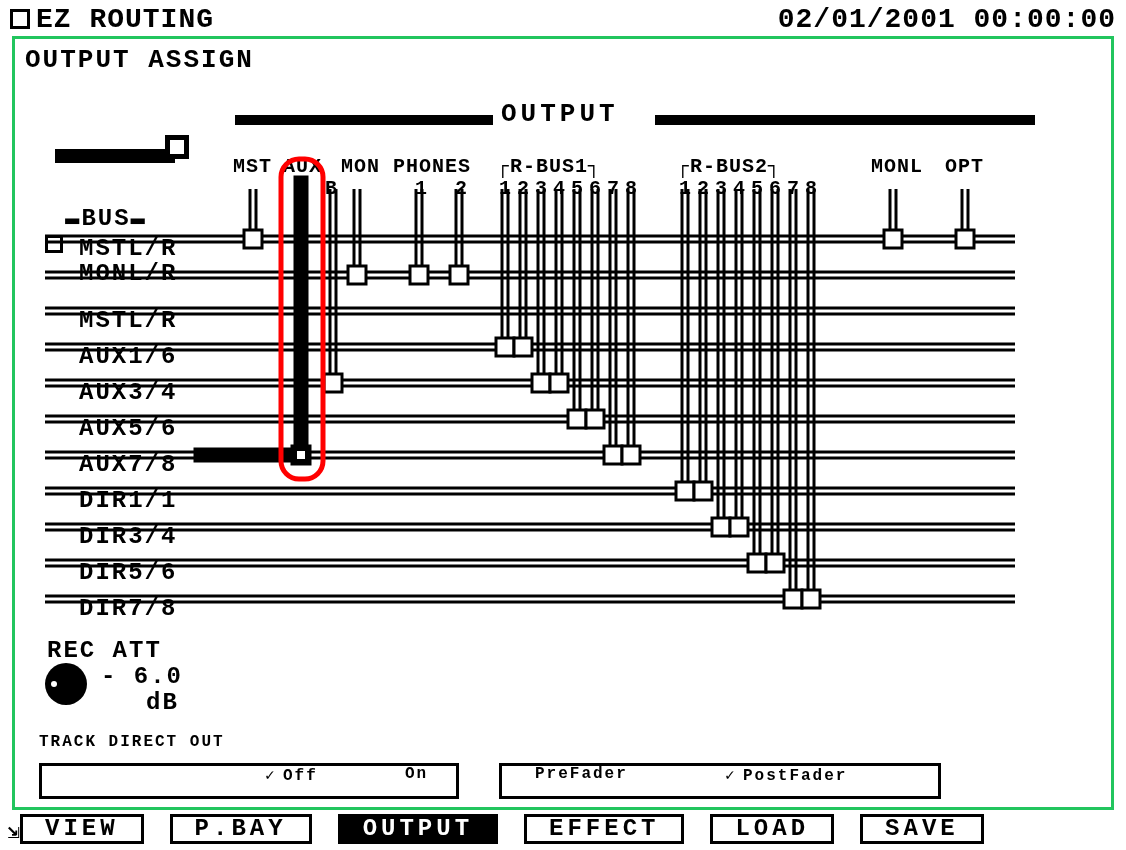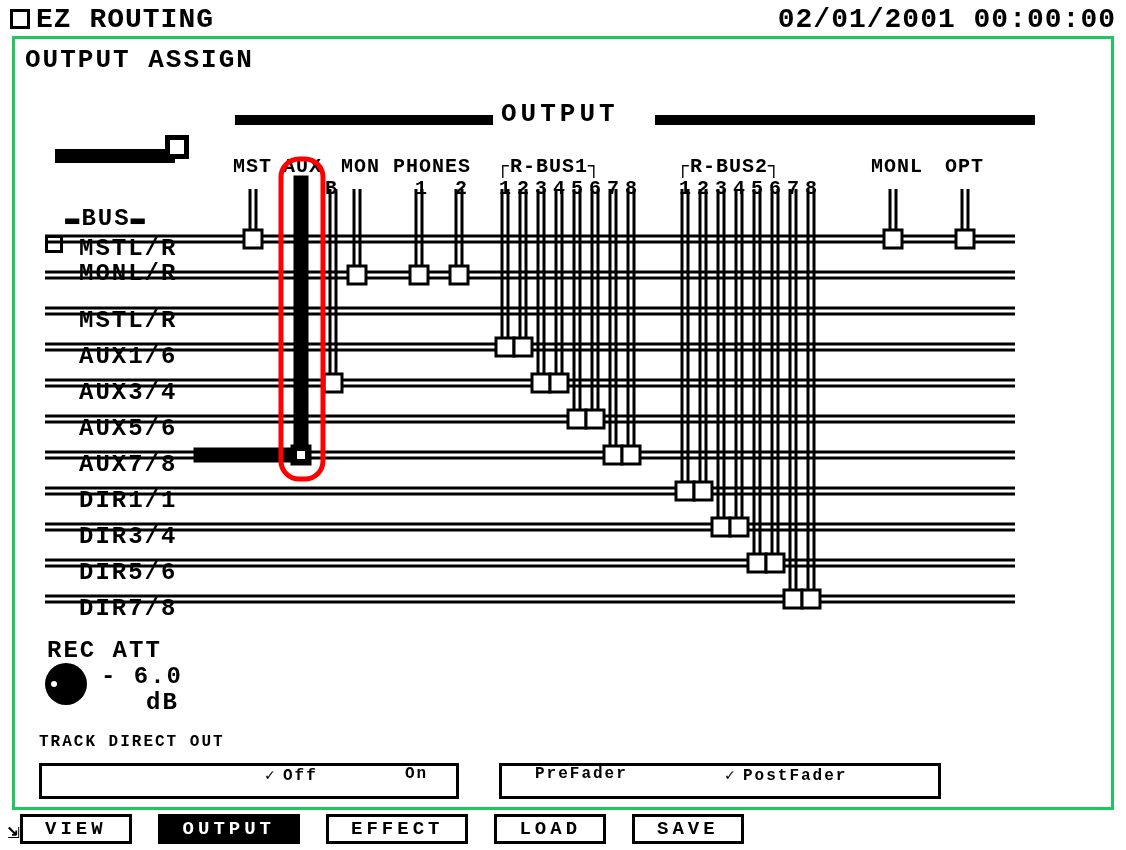--- a/index.html
+++ b/index.html
@@ -19,21 +19,21 @@
   .rcatt { position:absolute; left:32px; top:598px; font-size:24px; letter-spacing:2px; }
   .recval { position:absolute; left:86px; top:624px; font-size:24px; letter-spacing:2px; }
   .recunit { position:absolute; left:131px; top:650px; font-size:24px; letter-spacing:2px;}
   .knob { position:absolute; left:30px; top:624px; width:42px; height:42px; border-radius:50%; background:#000; }
   .knob::after { content:""; position:absolute; left:6px; top:18px; width:6px; height:6px; background:#fff; border-radius:50%; }
   .seclbl { position:absolute; top:694px; font-size:16px; letter-spacing:2px; }
   .secbox { position:absolute; top:724px; height:36px; border:3px solid #000; }
   .optrow { position:absolute; top:726px; font-size:16px; letter-spacing:2px; }
   .chk2 { display:inline-block; width:18px; }
   .ftr { position:absolute; left:20px; bottom:4px; height:34px; display:flex; gap:26px; align-items:center; }
-  .ftrbtn { border:3px solid #000; padding:0 22px; font-size:19px; letter-spacing:4px; height:30px; line-height:24px; background:#fff; }
+  .ftrbtn { border:3px solid #000; padding:0 22px; font-size:24px; letter-spacing:4px; height:30px; line-height:24px; background:#fff; }
   .ftrbtn.act { background:#000; color:#fff; }
   .link-icon { position:absolute; left:8px; bottom:6px; font-size:20px; }
 </style>
 </head>
 <body>
 
 <div id="root">
 
   <div class="hdr">
     <span><span id="chk"></span><span>EZ ROUTING</span></span>
@@ -254,18 +254,19 @@
     <div class="optrow" style="left:390px"><span>On</span></div>
 
     <div class="secbox" style="left:484px; width:442px"></div>
     <div class="optrow" style="left:520px"><span>PreFader</span></div>
     <div class="optrow" style="left:710px"><span class="chk2">✓</span><span>PostFader</span></div>
   </div>
 
   <span class="link-icon">⇲</span>
   <div class="ftr">
     <span class="ftrbtn">VIEW</span>
+    <span class="ftrbtn">P.BAY</span>
     <span class="ftrbtn act">OUTPUT</span>
     <span class="ftrbtn">EFFECT</span>
     <span class="ftrbtn">LOAD</span>
     <span class="ftrbtn">SAVE</span>
   </div>
 </div>
 
 </body></html>

